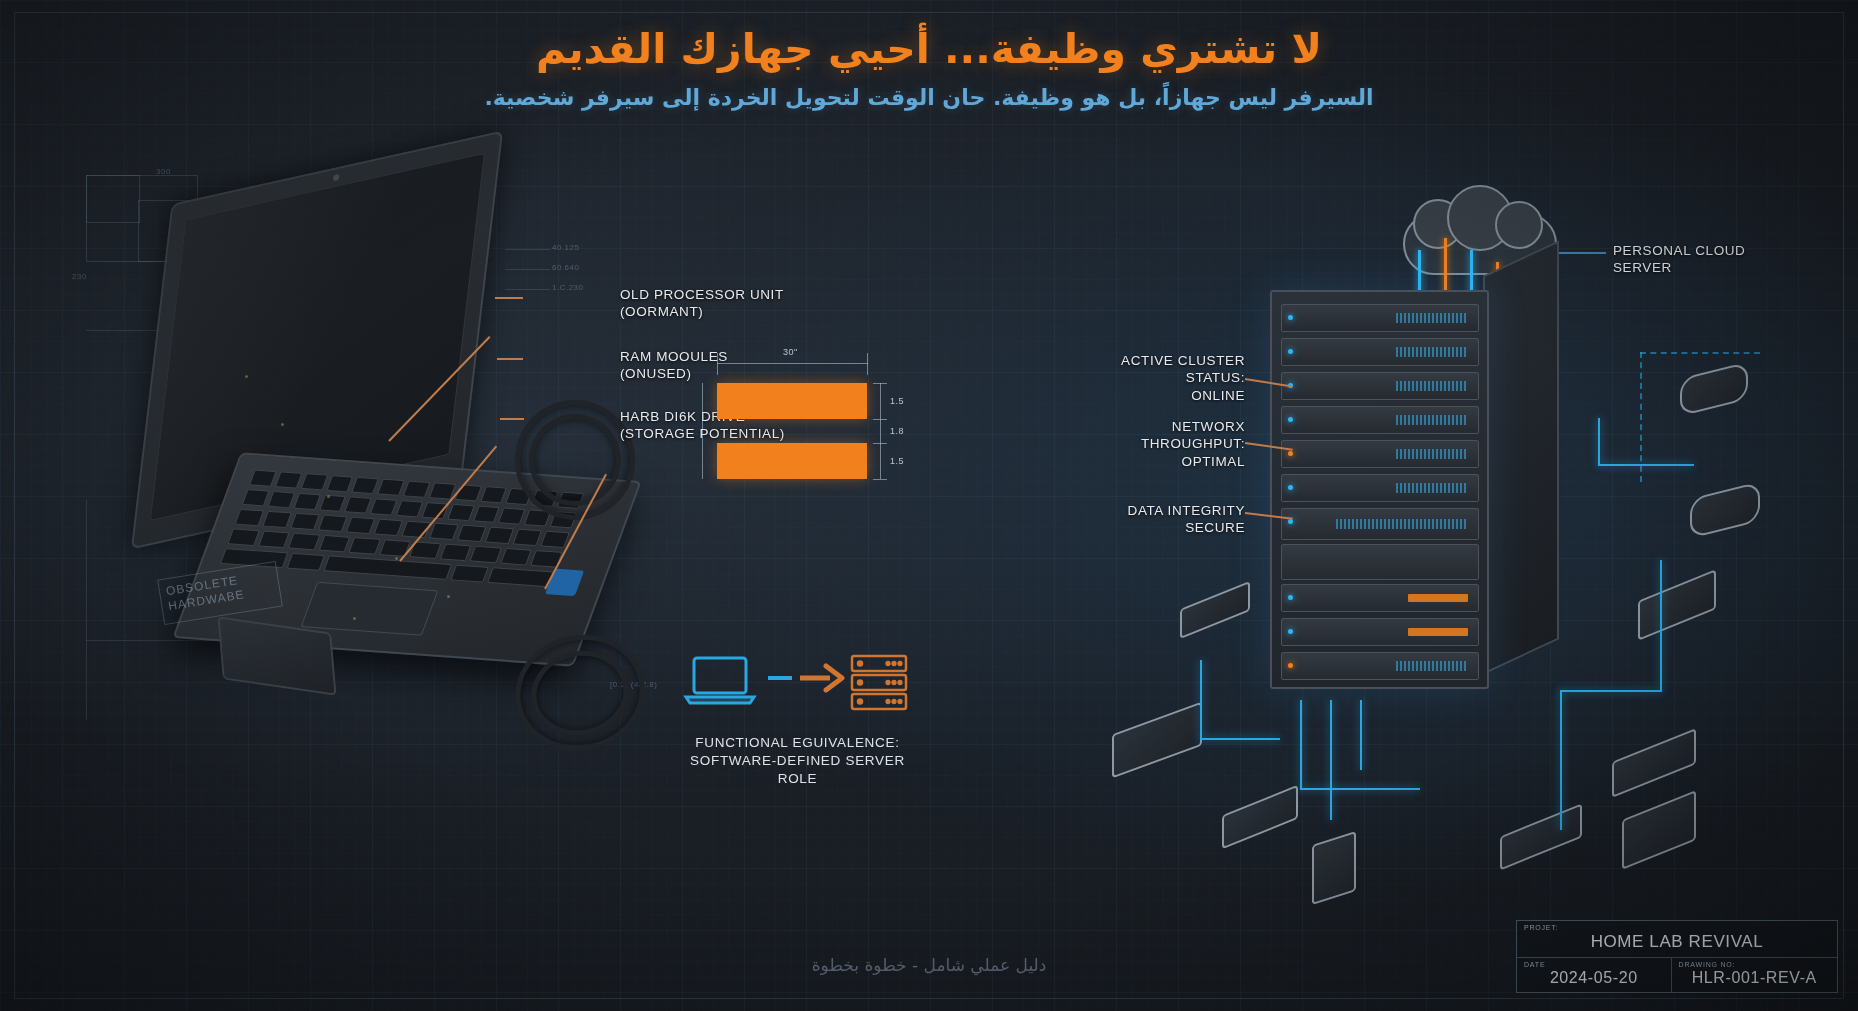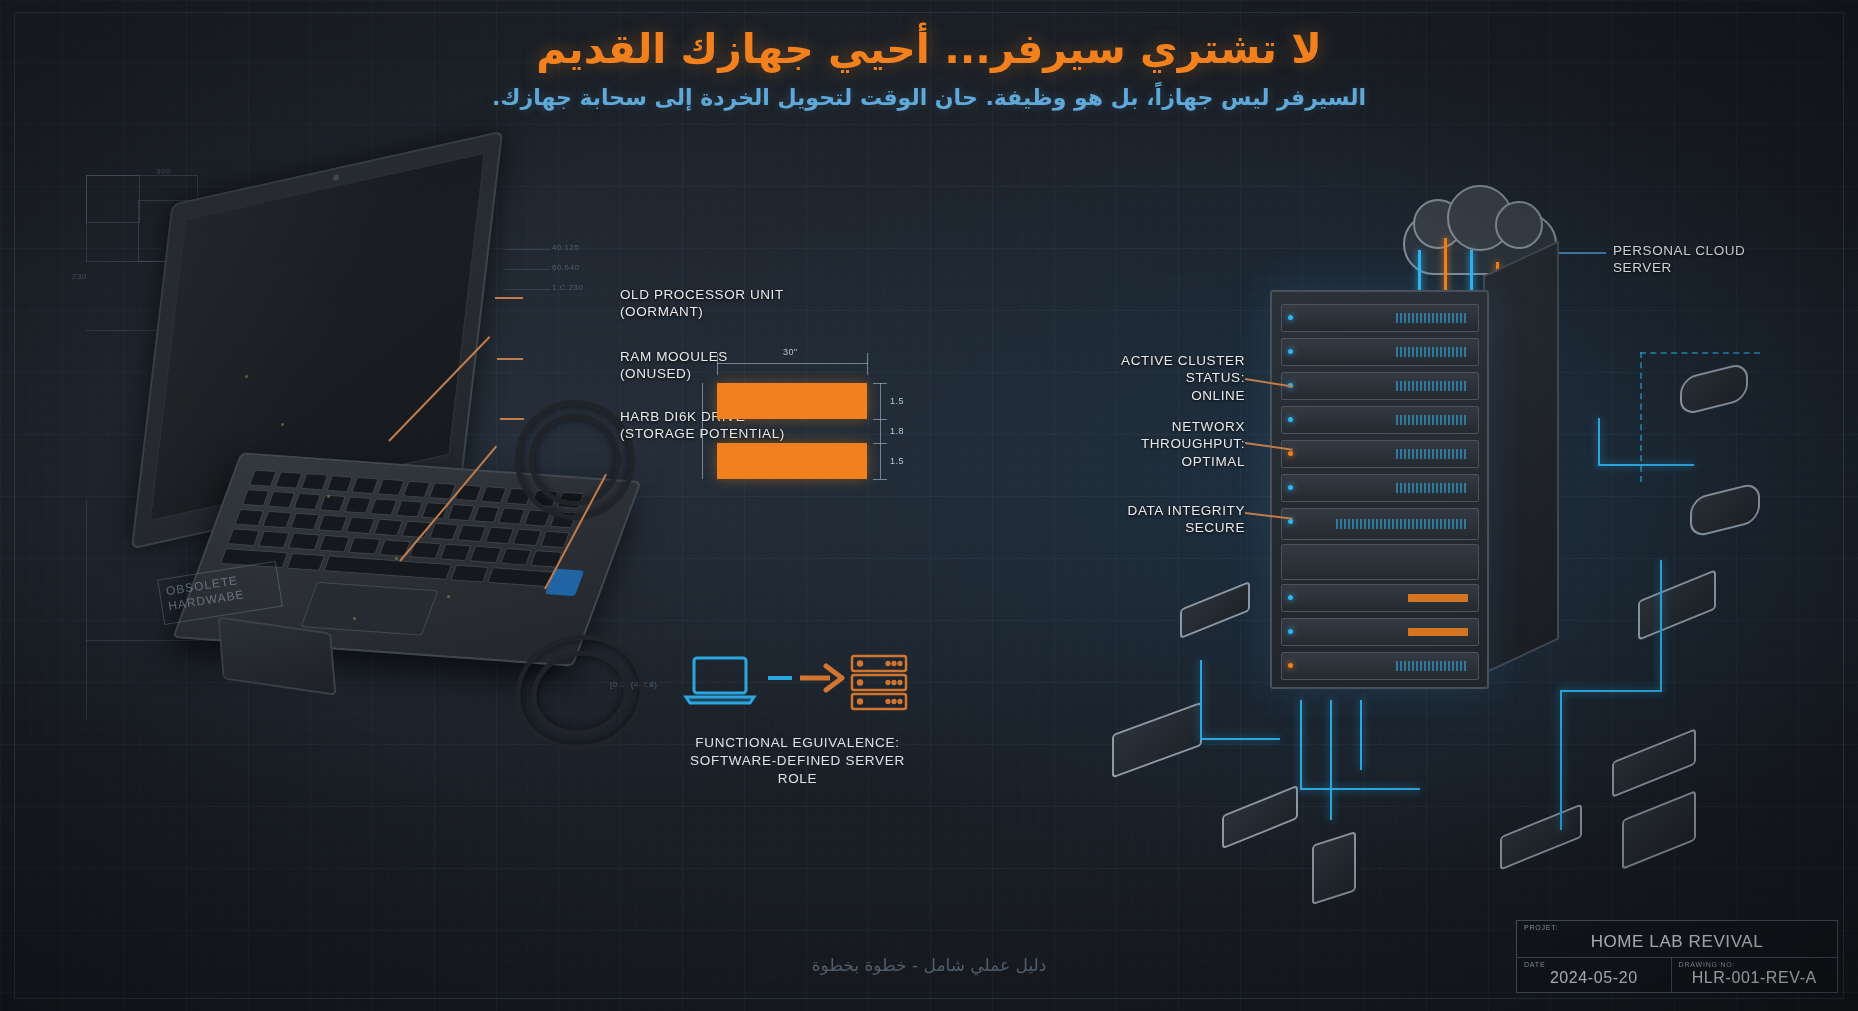--- a/index.html
+++ b/index.html
@@ -222,22 +222,22 @@
   <div class="circuit" style="left:86px;top:640px;width:180px;height:1px;"></div>
   <div class="schem-txt" style="left:552px;top:243px;">40.125</div>
   <div class="schem-txt" style="left:552px;top:263px;">60.640</div>
   <div class="schem-txt" style="left:552px;top:283px;">1.C.230</div>
   <div class="schem-txt" style="left:610px;top:680px;">[0.2] (4/2.8)</div>
   <div class="circuit" style="left:505px;top:249px;width:45px;height:1px;"></div>
   <div class="circuit" style="left:505px;top:269px;width:45px;height:1px;"></div>
   <div class="circuit" style="left:505px;top:289px;width:45px;height:1px;"></div>
 
   <div class="header">
-    <h1 class="title">لا تشتري سيرفر... أحيي جهازك القديم</h1>
-    <div class="subtitle">السيرفر ليس جهازاً، بل هو وظيفة. حان الوقت لتحويل الخردة إلى سحابة جهازك.</div>
+    <h1 class="title">لا تشتري وظيفة... أحيي جهازك القديم</h1>
+    <div class="subtitle">السيرفر ليس جهازاً، بل هو وظيفة. حان الوقت لتحويل الخردة إلى سيرفر شخصية.</div>
   </div>
 
   <div class="laptop">
     <div class="screen-back">
       <div class="webcam"></div>
       <div class="screen-inner">
         <div class="screen-glare"></div>
       </div>
     </div>
     <div class="base">

